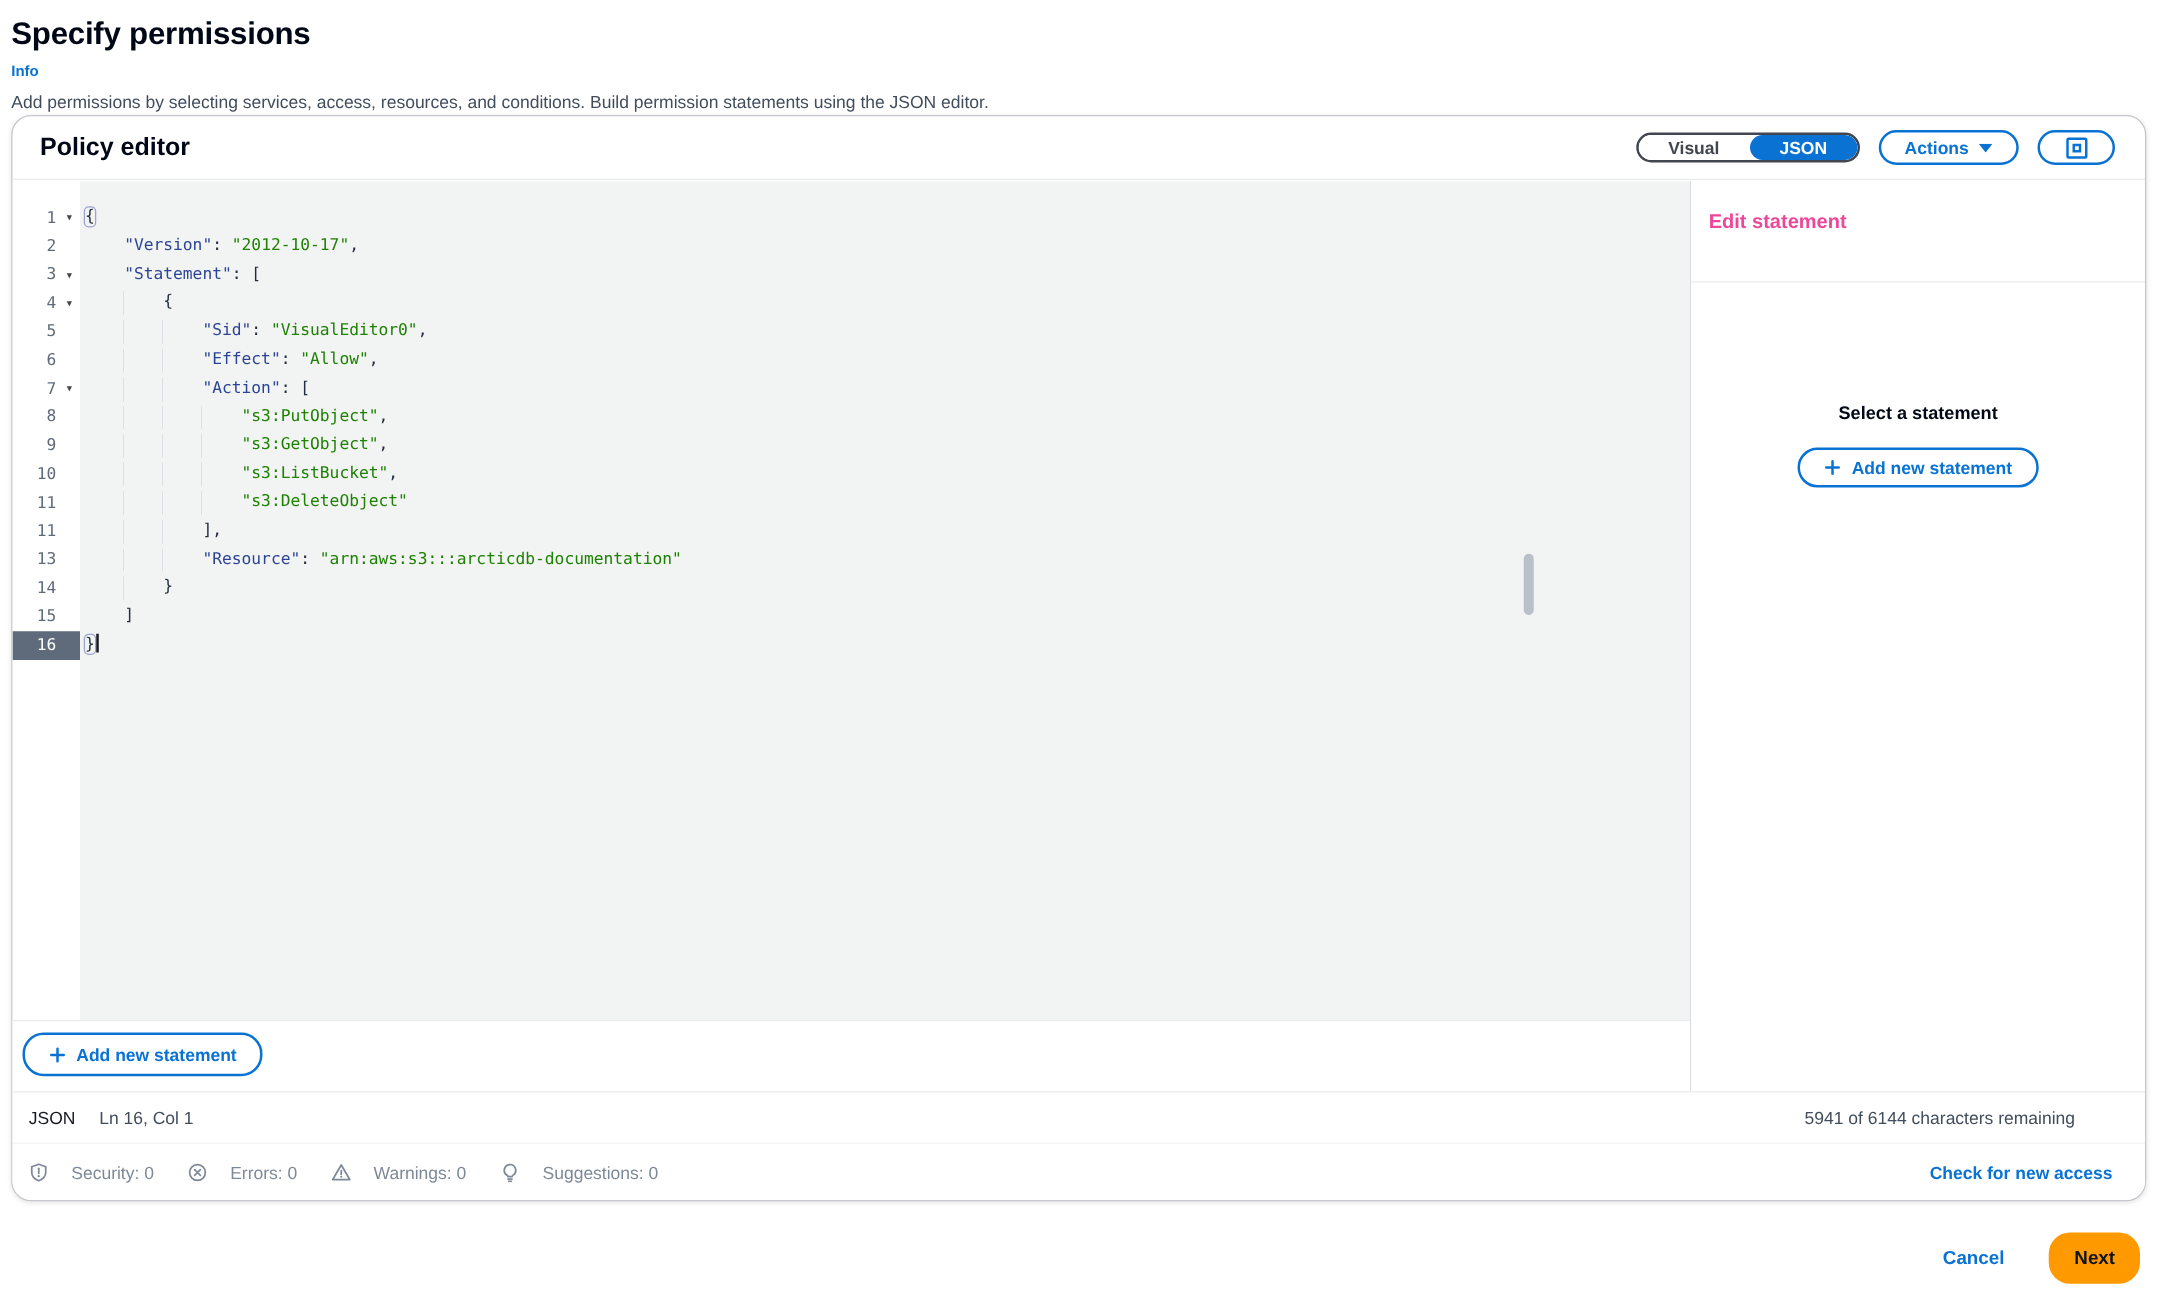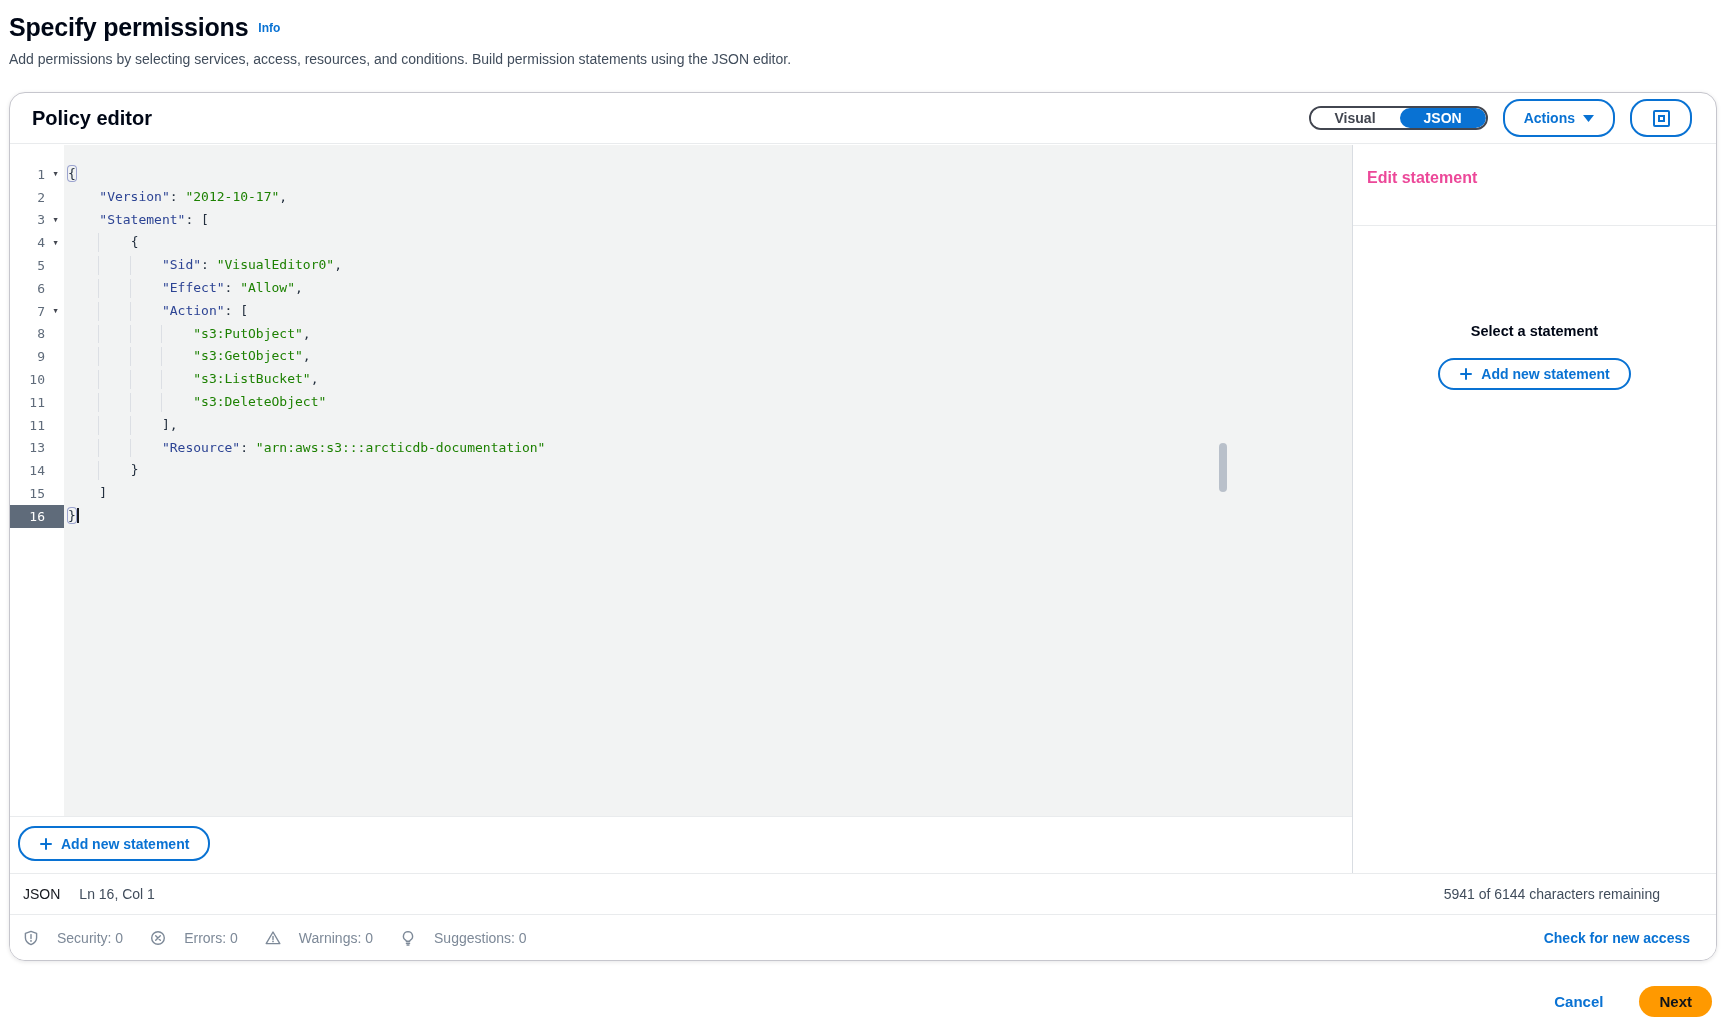--- a/index.html
+++ b/index.html
@@ -2,36 +2,36 @@
 <html><head>
 <meta charset="utf-8">
 <style>
   html,body{margin:0;padding:0;}
   body{
     width:1731px;height:1034px;position:relative;overflow:hidden;
     background:#ffffff;font-family:"Liberation Sans",sans-serif;color:#000716;
   }
   
   .page-head{position:absolute;left:9px;top:13px;}
-  .title-row{display:flex;align-items:flex-start;}
+  .title-row{display:flex;align-items:flex-start;flex-direction:column;}
   .page-head h1{margin:0;font-size:25px;font-weight:700;color:#000716;letter-spacing:-0.2px;}
-  .info-link{font-size:12px;font-weight:700;color:#0972d3;margin-left:10px;margin-top:8px;text-decoration:none;cursor:pointer;}
+  .info-link{font-size:12px;font-weight:700;color:#0972d3;margin-top:8px;text-decoration:none;cursor:pointer;}
   .subtitle{margin:9px 0 0;font-size:14px;color:#414d5c;}
 
   
   .card{position:absolute;left:9px;top:92px;width:1706px;height:867px;background:#fff;
         border:1px solid #c6c6cd;border-radius:16px;box-shadow:0 1px 4px rgba(0,7,22,.10);}
   .card-head{position:absolute;left:0;top:0;right:0;height:51px;border-bottom:1px solid #e9ebed;
              display:flex;align-items:center;padding:0 24px 0 22px;box-sizing:border-box;}
   .card-head h2{margin:0;font-size:20px;font-weight:700;color:#000716;}
   .head-controls{margin-left:auto;display:flex;align-items:center;gap:15px;}
   .segmented{display:flex;height:24px;border:2px solid #424650;border-radius:19px;overflow:hidden;box-sizing:border-box;}
   .seg{border:none;background:#fff;color:#424650;font-weight:700;font-size:14px;padding:0 24px;font-family:inherit;cursor:pointer;}
   .seg-active{background:#0972d3;color:#fff;border-radius:15px;}
-  .pill{display:inline-flex;align-items:center;justify-content:center;gap:8px;height:38px;
+  .pill{display:inline-flex;align-items:center;justify-content:center;gap:8px;height:28px;
         border:2px solid #0972d3;border-radius:17px;background:#fff;color:#0972d3;
         font-weight:700;font-size:14px;padding:0 19px;font-family:inherit;cursor:pointer;box-sizing:border-box;}
   .pill.expand{width:62px;padding:0;}
   .exp-outer{width:13px;height:13px;border:2px solid #0972d3;border-radius:2px;display:flex;align-items:center;justify-content:center;}
   .exp-inner{width:3px;height:3px;border:2px solid #0972d3;}
   .caret{display:block;}
 
   
   .editor{position:absolute;left:0;top:52px;width:1342px;height:671px;overflow:hidden;cursor:text;}
   .gutter{position:absolute;left:0;top:0;bottom:0;width:54px;background:#ffffff;padding-top:18px;box-sizing:border-box;
@@ -75,21 +75,21 @@
   .lint-row{position:absolute;left:0;top:821px;width:100%;height:46px;border-top:1px solid #e9ebed;box-sizing:border-box;
             display:flex;align-items:center;padding:0 26px 0 13px;background:#fff;border-radius:0 0 15px 15px;}
   .lint-left{display:flex;align-items:center;gap:27px;color:#7d8998;font-size:14px;}
   .lint-item{display:flex;align-items:center;gap:18px;}
   .lint-item svg{display:block;}
   .check-link{margin-left:auto;color:#0972d3;font-weight:700;font-size:14px;cursor:pointer;text-decoration:none;}
 
   
   .footer{position:absolute;top:986px;right:19px;display:flex;align-items:center;gap:36px;}
   .cancel{color:#0972d3;font-weight:700;font-size:15px;cursor:pointer;text-decoration:none;}
-  .next{height:31px;padding:0 20px;border:none;border-radius:17px;background:#ff9900;color:#0f141a;
+  .next{height:41px;padding:0 20px;border:none;border-radius:17px;background:#ff9900;color:#0f141a;
         font-weight:700;font-size:15px;font-family:inherit;cursor:pointer;}
 </style>
 </head>
 <body>
 
 <div class="page-head">
   <div class="title-row">
     <h1>Specify permissions</h1>
     <a class="info-link">Info</a>
   </div>

